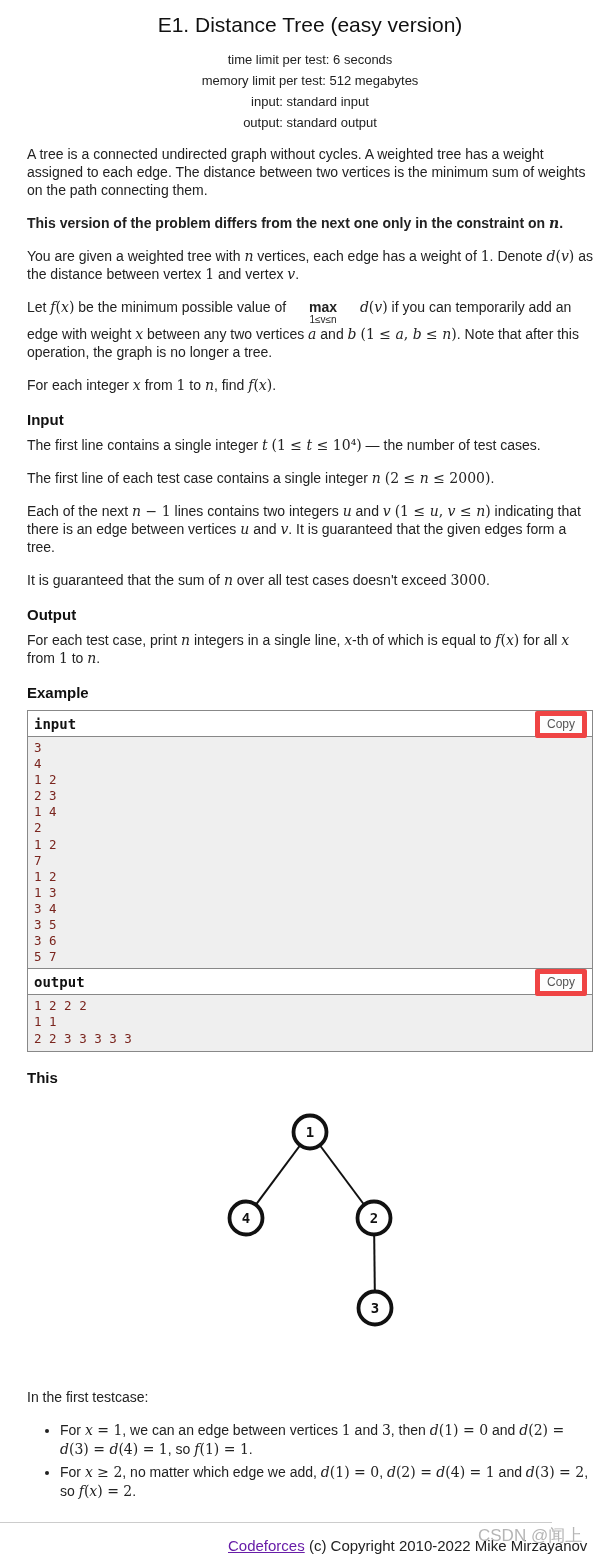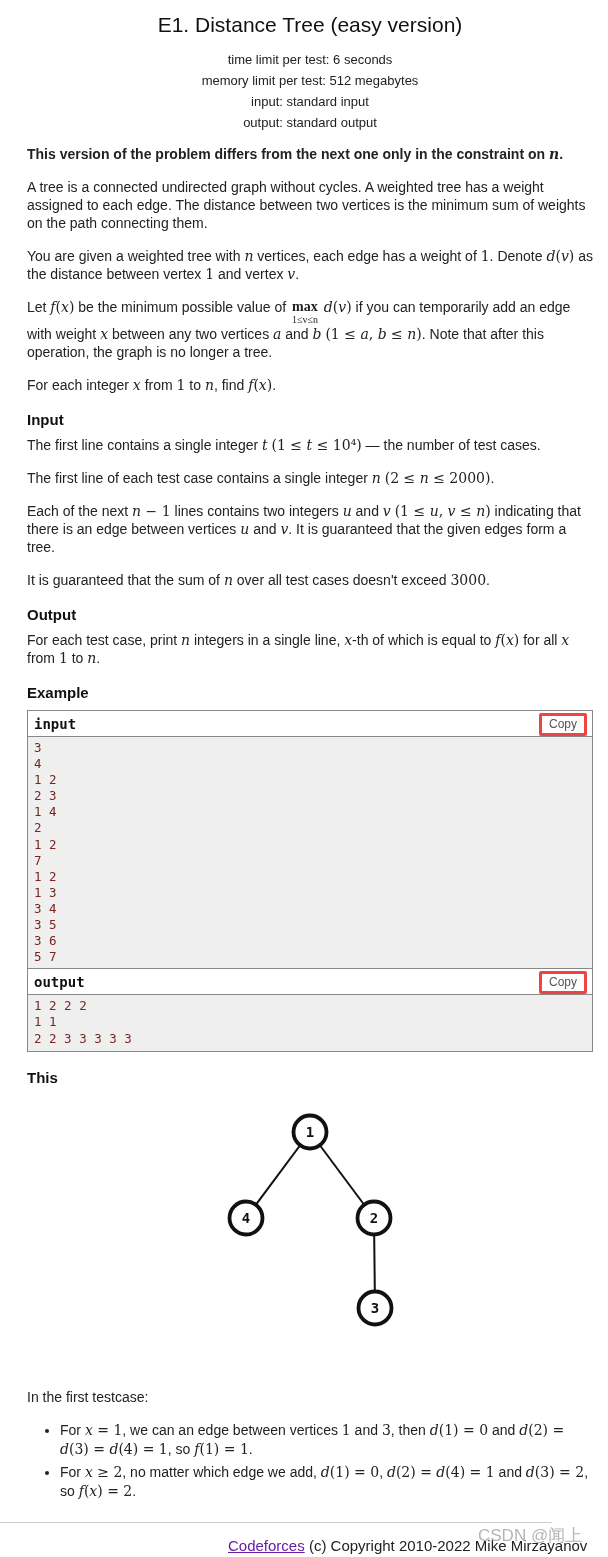--- a/index.html
+++ b/index.html
@@ -22,39 +22,39 @@
   p.statement { margin: 0 0 15px 0; line-height: 18px; }
   p.statement.bold { font-weight: bold; }
 
   
   .m  { font-family: "DejaVu Serif", serif; font-style: italic; }
   .mu { font-family: "DejaVu Serif", serif; }
   .bold .m, .bold .mu { font-weight: bold; }
 
   .maxop {
     display: inline-block; text-align: center; vertical-align: -11px;
-    font-family: Liberation Serif, serif; line-height: 1; margin: 0 2px;
+    font-family: Liberation Sans, sans-serif; line-height: 1; margin: 0 19px;
   }
   .maxop .op  { display: block; font-weight: bold; font-size: 14px; }
   .maxop .sub { display: block; font-size: 10px; margin-top: 1px; }
 
   h2.section { font-size: 15px; font-weight: bold; color: #111; margin: 16px 0 7px 0; line-height: 19px; }
   h2.example-title { margin-bottom: 6px; }
 
   .sample { border: 1px solid #888888; margin: 8px 0 0 0; }
   .sample-header {
     display: flex; justify-content: space-between; align-items: center;
     height: 20px; padding: 3px 5px 2px 6px; background: #ffffff;
     border-bottom: 1px solid #888888;
   }
   .output-header { border-top: 1px solid #888888; margin-top: -1px; }
   .sample-title { font-family: "DejaVu Sans Mono", monospace; font-weight: bold; font-size: 14px; color: #111; }
   .copy-btn {
     font-family: "Liberation Sans", sans-serif; font-size: 12px; color: #555;
-    background: #fdfdfd; border: 3px solid #ef4444; border-radius: 2px;
+    background: #fdfdfd; border: 5px solid #ef4444; border-radius: 2px;
     padding: 1px 7px 2px 7px; cursor: pointer; line-height: 14px;
   }
   pre.sample-code {
     margin: 0; background: #efefef; color: #7a251e;
     font-family: "DejaVu Sans Mono", monospace; font-size: 12.5px; line-height: 16.1px;
     padding: 3px 6px 4px 6px; white-space: pre;
   }
 
   .tree-fig { text-align: center; margin: 20px 0 40px 0; }
   .tree-fig svg { display: inline-block; }
@@ -81,23 +81,23 @@
 
   <h1 class="title">E1. Distance Tree (easy version)</h1>
 
   <div class="meta">
     <div class="meta-line">time limit per test: 6 seconds</div>
     <div class="meta-line">memory limit per test: 512 megabytes</div>
     <div class="meta-line">input: standard input</div>
     <div class="meta-line">output: standard output</div>
   </div>
 
+  <p class="statement"><span>A tree is a connected undirected graph without cycles. A weighted tree has a weight assigned to each edge. The distance between two vertices is the minimum sum of weights on the path connecting them.</span></p>
+
   <p class="statement bold"><span>This version of the problem differs from the next one only in the constraint on </span><span class="m">n</span><span>.</span></p>
-
-  <p class="statement"><span>A tree is a connected undirected graph without cycles. A weighted tree has a weight assigned to each edge. The distance between two vertices is the minimum sum of weights on the path connecting them.</span></p>
 
   <p class="statement"><span>You are given a weighted tree with </span><span class="m">n</span><span> vertices, each edge has a weight of </span><span class="mu">1</span><span>. Denote </span><span class="m">d</span><span class="mu">(</span><span class="m">v</span><span class="mu">)</span><span> as the distance between vertex </span><span class="mu">1</span><span> and vertex </span><span class="m">v</span><span>.</span></p>
 
   <p class="statement"><span><span>Let </span><span class="m">f</span><span class="mu">(</span><span class="m">x</span><span class="mu">)</span><span> be the minimum possible value of </span></span><span class="maxop"><span class="op">max</span><span class="sub">1≤v≤n</span></span><span><span> </span><span class="m">d</span><span class="mu">(</span><span class="m">v</span><span class="mu">)</span><span> if you can temporarily add an edge with weight </span><span class="m">x</span><span> between any two vertices </span><span class="m">a</span><span> and </span><span class="m">b</span><span> </span><span class="mu">(1 ≤ </span><span class="m">a</span><span class="mu">, </span><span class="m">b</span><span class="mu"> ≤ </span><span class="m">n</span><span class="mu">)</span><span>. Note that after this operation, the graph is no longer a tree.</span></span></p>
 
   <p class="statement"><span>For each integer </span><span class="m">x</span><span> from </span><span class="mu">1</span><span> to </span><span class="m">n</span><span>, find </span><span class="m">f</span><span class="mu">(</span><span class="m">x</span><span class="mu">)</span><span>.</span></p>
 
   <h2 class="section">Input</h2>
   <p class="statement"><span>The first line contains a single integer </span><span class="m">t</span><span> </span><span class="mu">(1 ≤ </span><span class="m">t</span><span class="mu"> ≤ 10⁴)</span><span> — the number of test cases.</span></p>
   <p class="statement"><span>The first line of each test case contains a single integer </span><span class="m">n</span><span> </span><span class="mu">(2 ≤ </span><span class="m">n</span><span class="mu"> ≤ 2000)</span><span>.</span></p>

